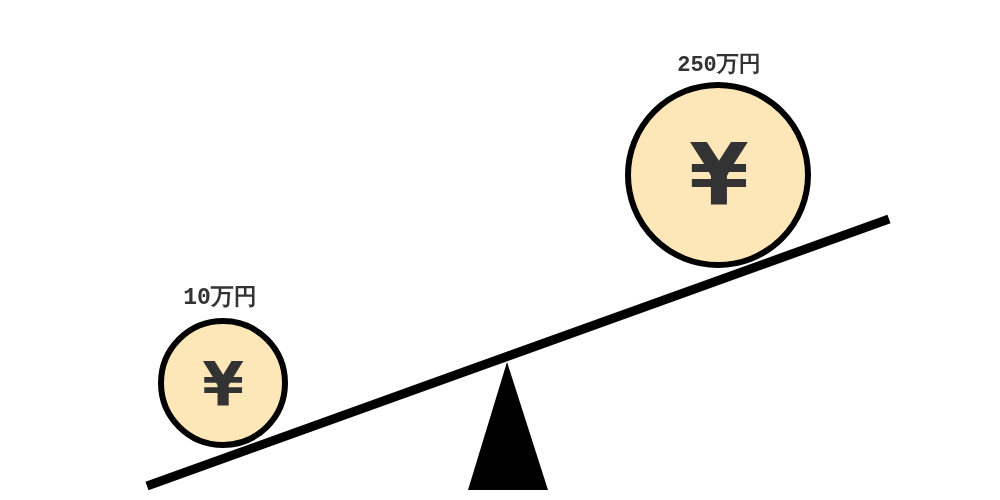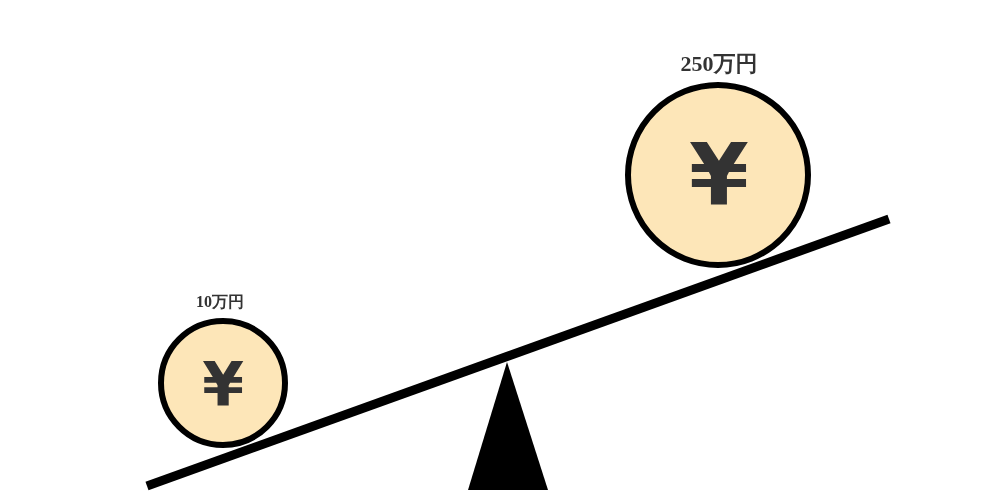--- a/index.html
+++ b/index.html
@@ -1,29 +1,29 @@
 <!DOCTYPE html>
 <html><head>
 <meta charset="utf-8">
 <style>
   html, body { margin:0; padding:0; background:#ffffff; }
   .canvas { position:relative; width:1000px; height:500px; overflow:hidden; background:#ffffff; }
   svg { position:absolute; left:0; top:0; }
-  .label { position:absolute; font-family:Liberation Serif, serif; font-weight:bold; color:#333333; white-space:nowrap; transform:translateX(-50%); }
+  .label { position:absolute; font-family:Liberation Mono, monospace; font-weight:bold; color:#333333; white-space:nowrap; transform:translateX(-50%); }
   .yen { position:absolute; font-family:"DejaVu Sans", sans-serif; font-weight:bold; color:#333333; transform:translate(-50%,-50%); line-height:1; }
 </style>
 </head>
 <body>
 
 <div class="canvas">
   <svg width="1000" height="500" viewBox="0 0 1000 500">
     <polygon points="507,362 468,490 548,490" fill="#000000"></polygon>
     <line x1="147" y1="486" x2="889" y2="219" stroke="#000000" stroke-width="9" stroke-linecap="butt"></line>
     <circle cx="223" cy="383" r="62" fill="#fde6b8" stroke="#000000" stroke-width="6"></circle>
     <circle cx="718" cy="175" r="90" fill="#fde6b8" stroke="#000000" stroke-width="6"></circle>
   </svg>
 
-  <div class="label" style="left:220px; top:292px; font-size:16px;">10万円</div>
+  <div class="label" style="left:220px; top:281px; font-size:23px;">10万円</div>
   <div class="label" style="left:719px; top:49px; font-size:22px;">250万円</div>
 
   <div class="yen" style="left:223px; top:384px; font-size:60px;">¥</div>
   <div class="yen" style="left:719px; top:174px; font-size:86px;">¥</div>
 </div>
 
 </body></html>

